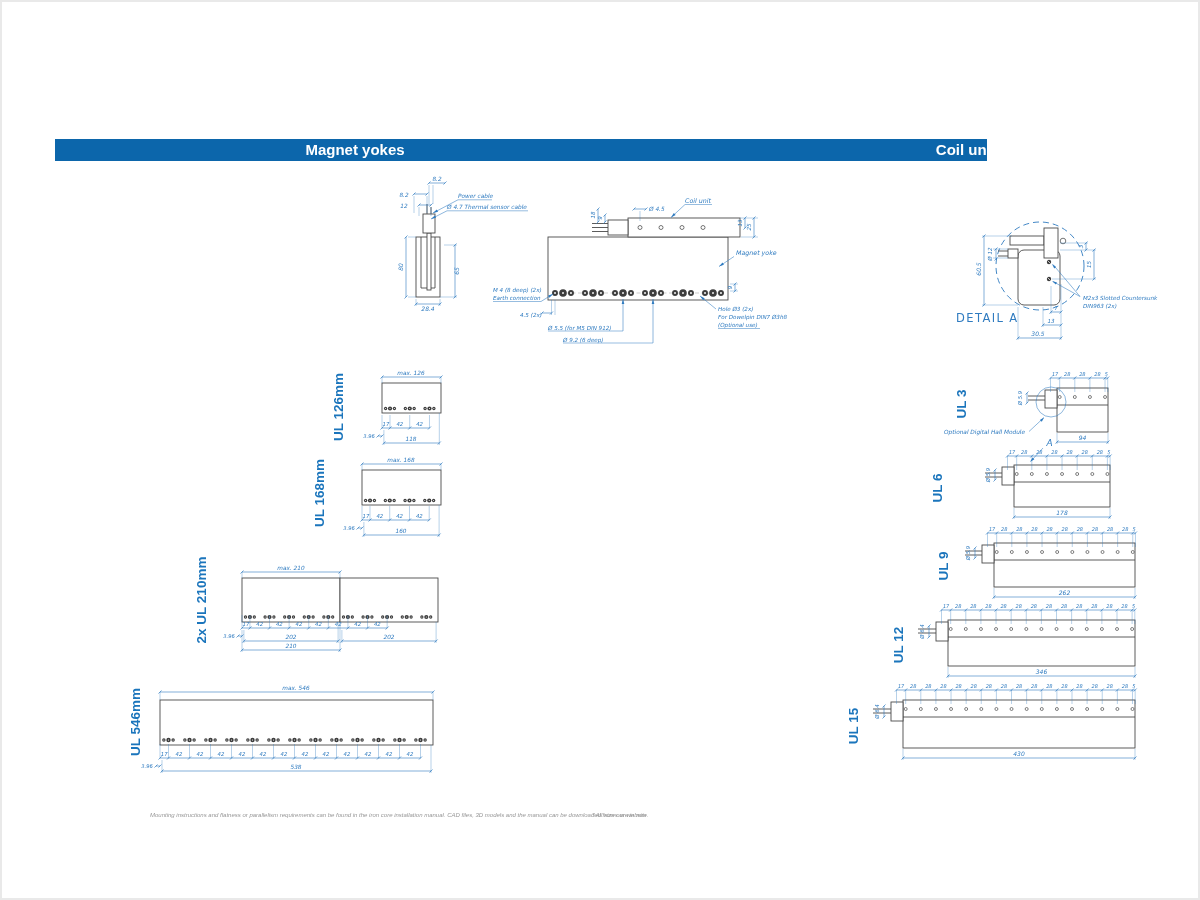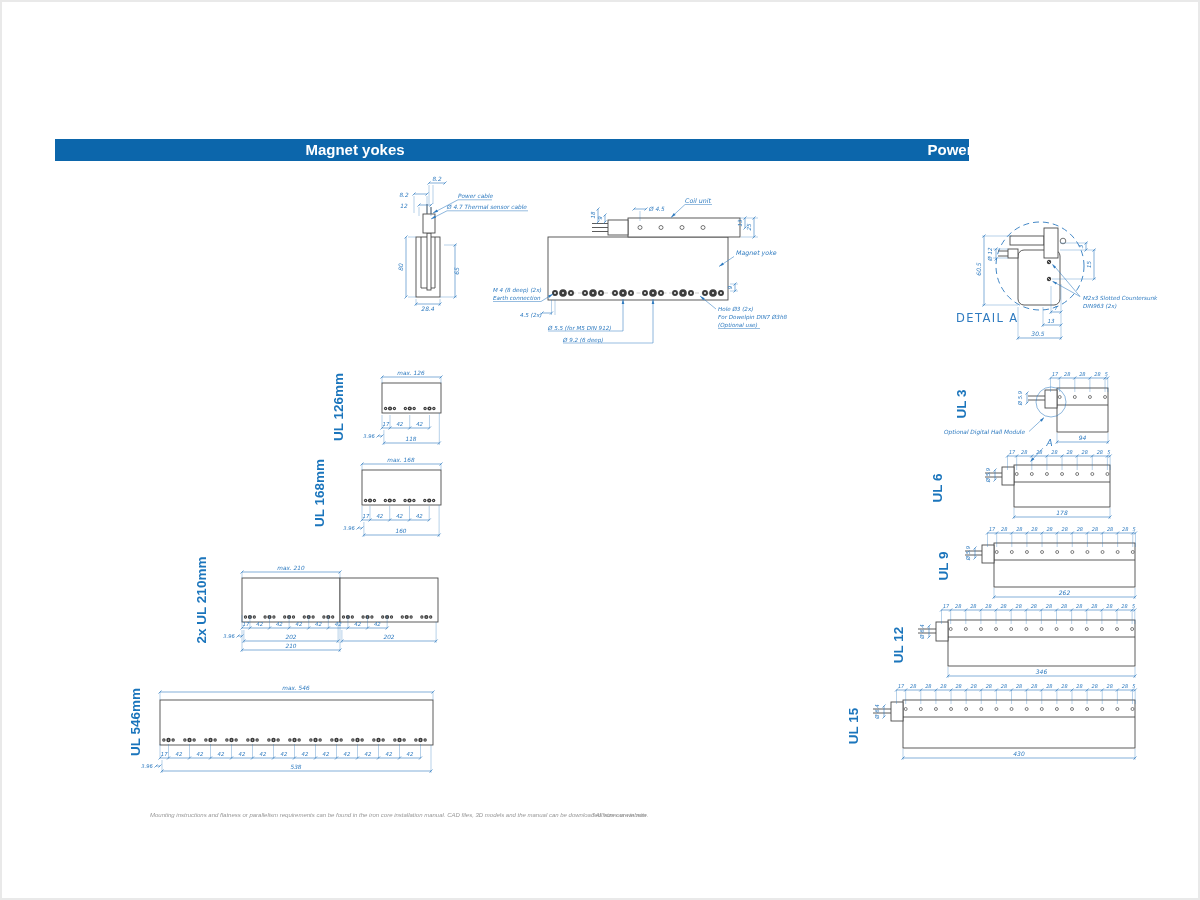--- a/index.html
+++ b/index.html
@@ -1,18 +1,18 @@
 <!DOCTYPE html>
 <html><head>
 <meta charset="utf-8">
 <style>
   html,body{margin:0;padding:0;}
   body{width:1200px;height:900px;position:relative;background:#fff;font-family:"Liberation Sans",sans-serif;overflow:hidden;}
   .frame{position:absolute;left:0;top:0;width:1196px;height:896px;border:2px solid #e9e9e9;pointer-events:none;}
-  .header-bar{position:absolute;left:55px;top:139px;width:914px;height:22px;background:#0c66ab;}
+  .header-bar{position:absolute;left:55px;top:139px;width:914px;height:22px;background:#0c66ab;padding-left:18px;}
   .header-bar span{position:absolute;top:50%;transform:translate(-50%,-54%);color:#fff;font-weight:bold;font-size:15px;white-space:nowrap;}
   #draw{position:absolute;left:0;top:0;}
   svg text{font-family:"DejaVu Sans",sans-serif;font-style:italic;fill:#2f7bc0;font-size:6.3px;}
   svg text.rlabel{font-family:"Liberation Sans",sans-serif;font-style:normal;font-weight:bold;font-size:13.5px;fill:#1b75bc;text-anchor:middle;}
   svg text.cadtitle{font-style:normal;font-size:11.5px;letter-spacing:1.4px;} svg text.fs56{font-size:5.6px;} svg text.fs58{font-size:5.8px;}
   .part{stroke:#4a4a4a;fill:#fff;stroke-width:.9;}
   .partn{stroke:#4a4a4a;fill:none;stroke-width:.9;}
   .hole{fill:#fff;stroke:#4a4a4a;stroke-width:.75;}
   .ext{stroke:#2f7bc0;stroke-width:.35;fill:none;}
   .lead{stroke:#2f7bc0;stroke-width:.55;fill:none;}
@@ -22,21 +22,21 @@
   .cdash{stroke:#999;stroke-width:.5;stroke-dasharray:4 2.5;}
   .footer{position:absolute;top:812px;font-size:6px;font-style:italic;color:#969696;white-space:nowrap;}
 </style>
 </head>
 <body>
 
 <div class="frame"></div>
 
 <div class="header-bar">
   <span style="left:300px">Magnet yokes</span>
-  <span style="left:915px">Power units</span>
+  <span style="left:915px">Coil units</span>
 </div>
 
 <svg id="draw" width="1200" height="900" viewBox="0 0 1200 900">
 
   <g>
     <rect class="part" x="416" y="237" width="24" height="60"></rect>
     <path class="partn" d="M421,237 V288 M435,237 V288 M421,288 H435"></path>
     <rect class="part" x="427" y="233" width="4" height="57"></rect>
     <rect class="part" x="423" y="214" width="12" height="19"></rect>
     <path class="partn" stroke-width="1.1" d="M427,204 V214 M431,207 V214"></path>

